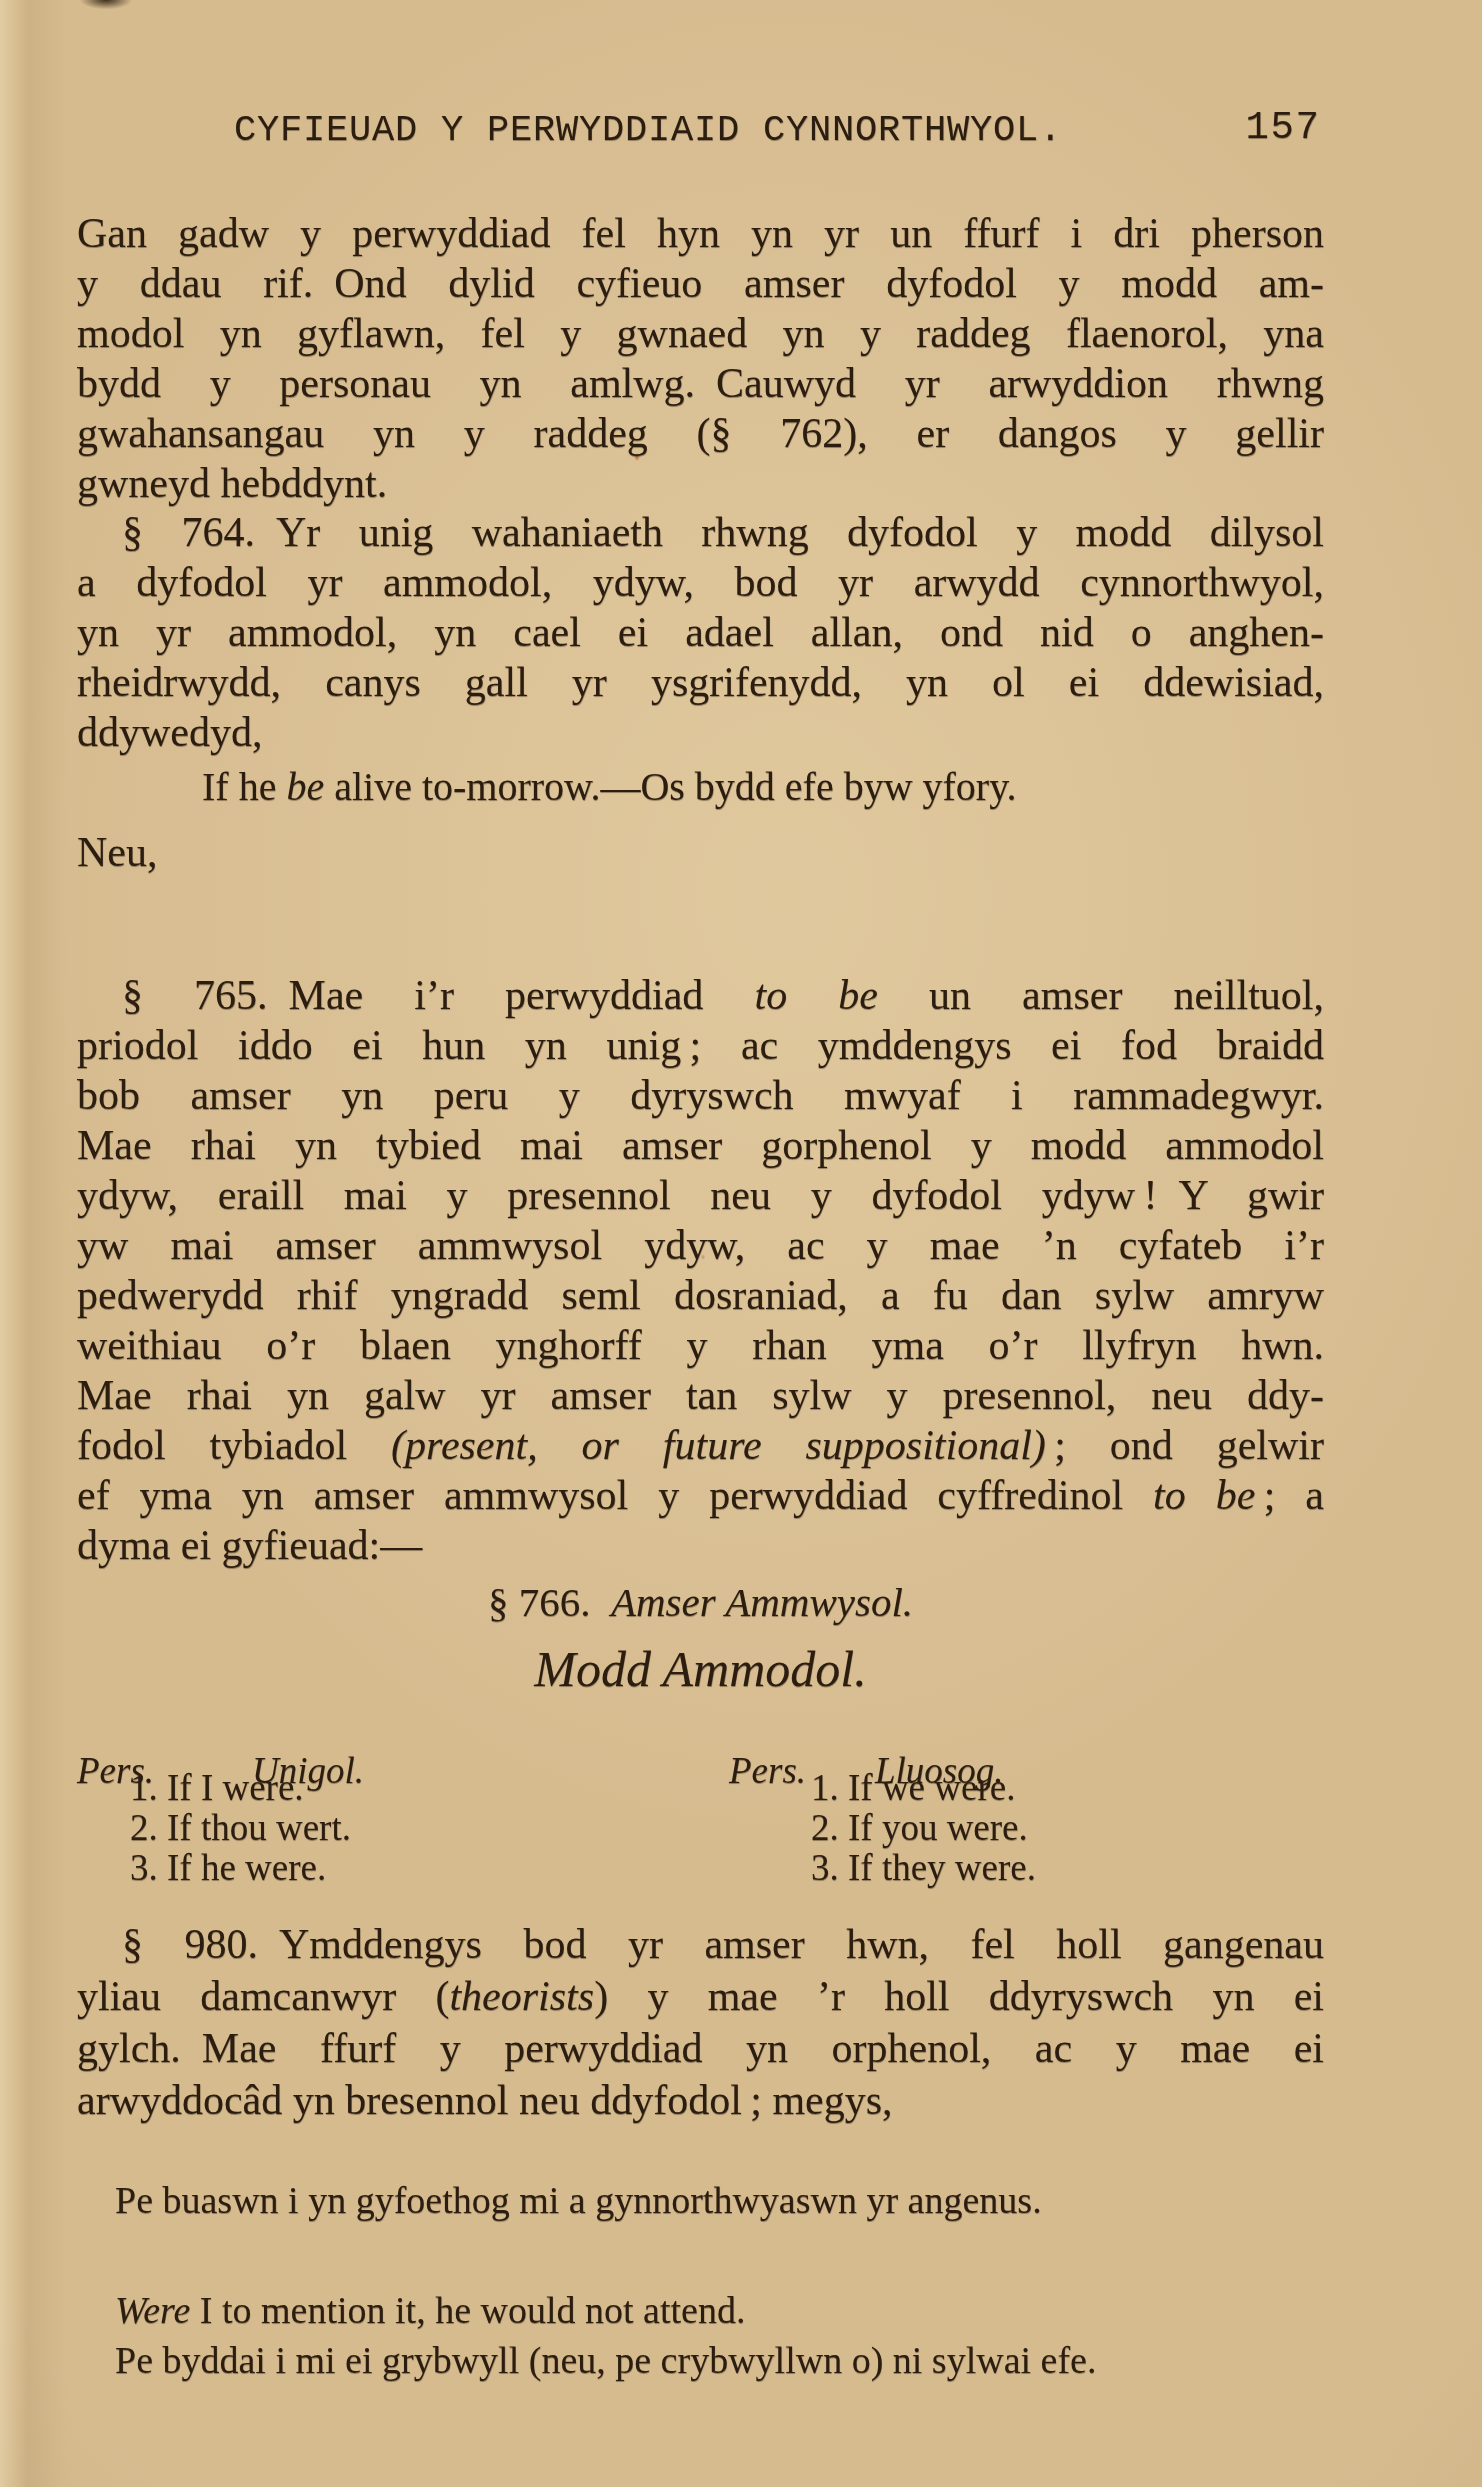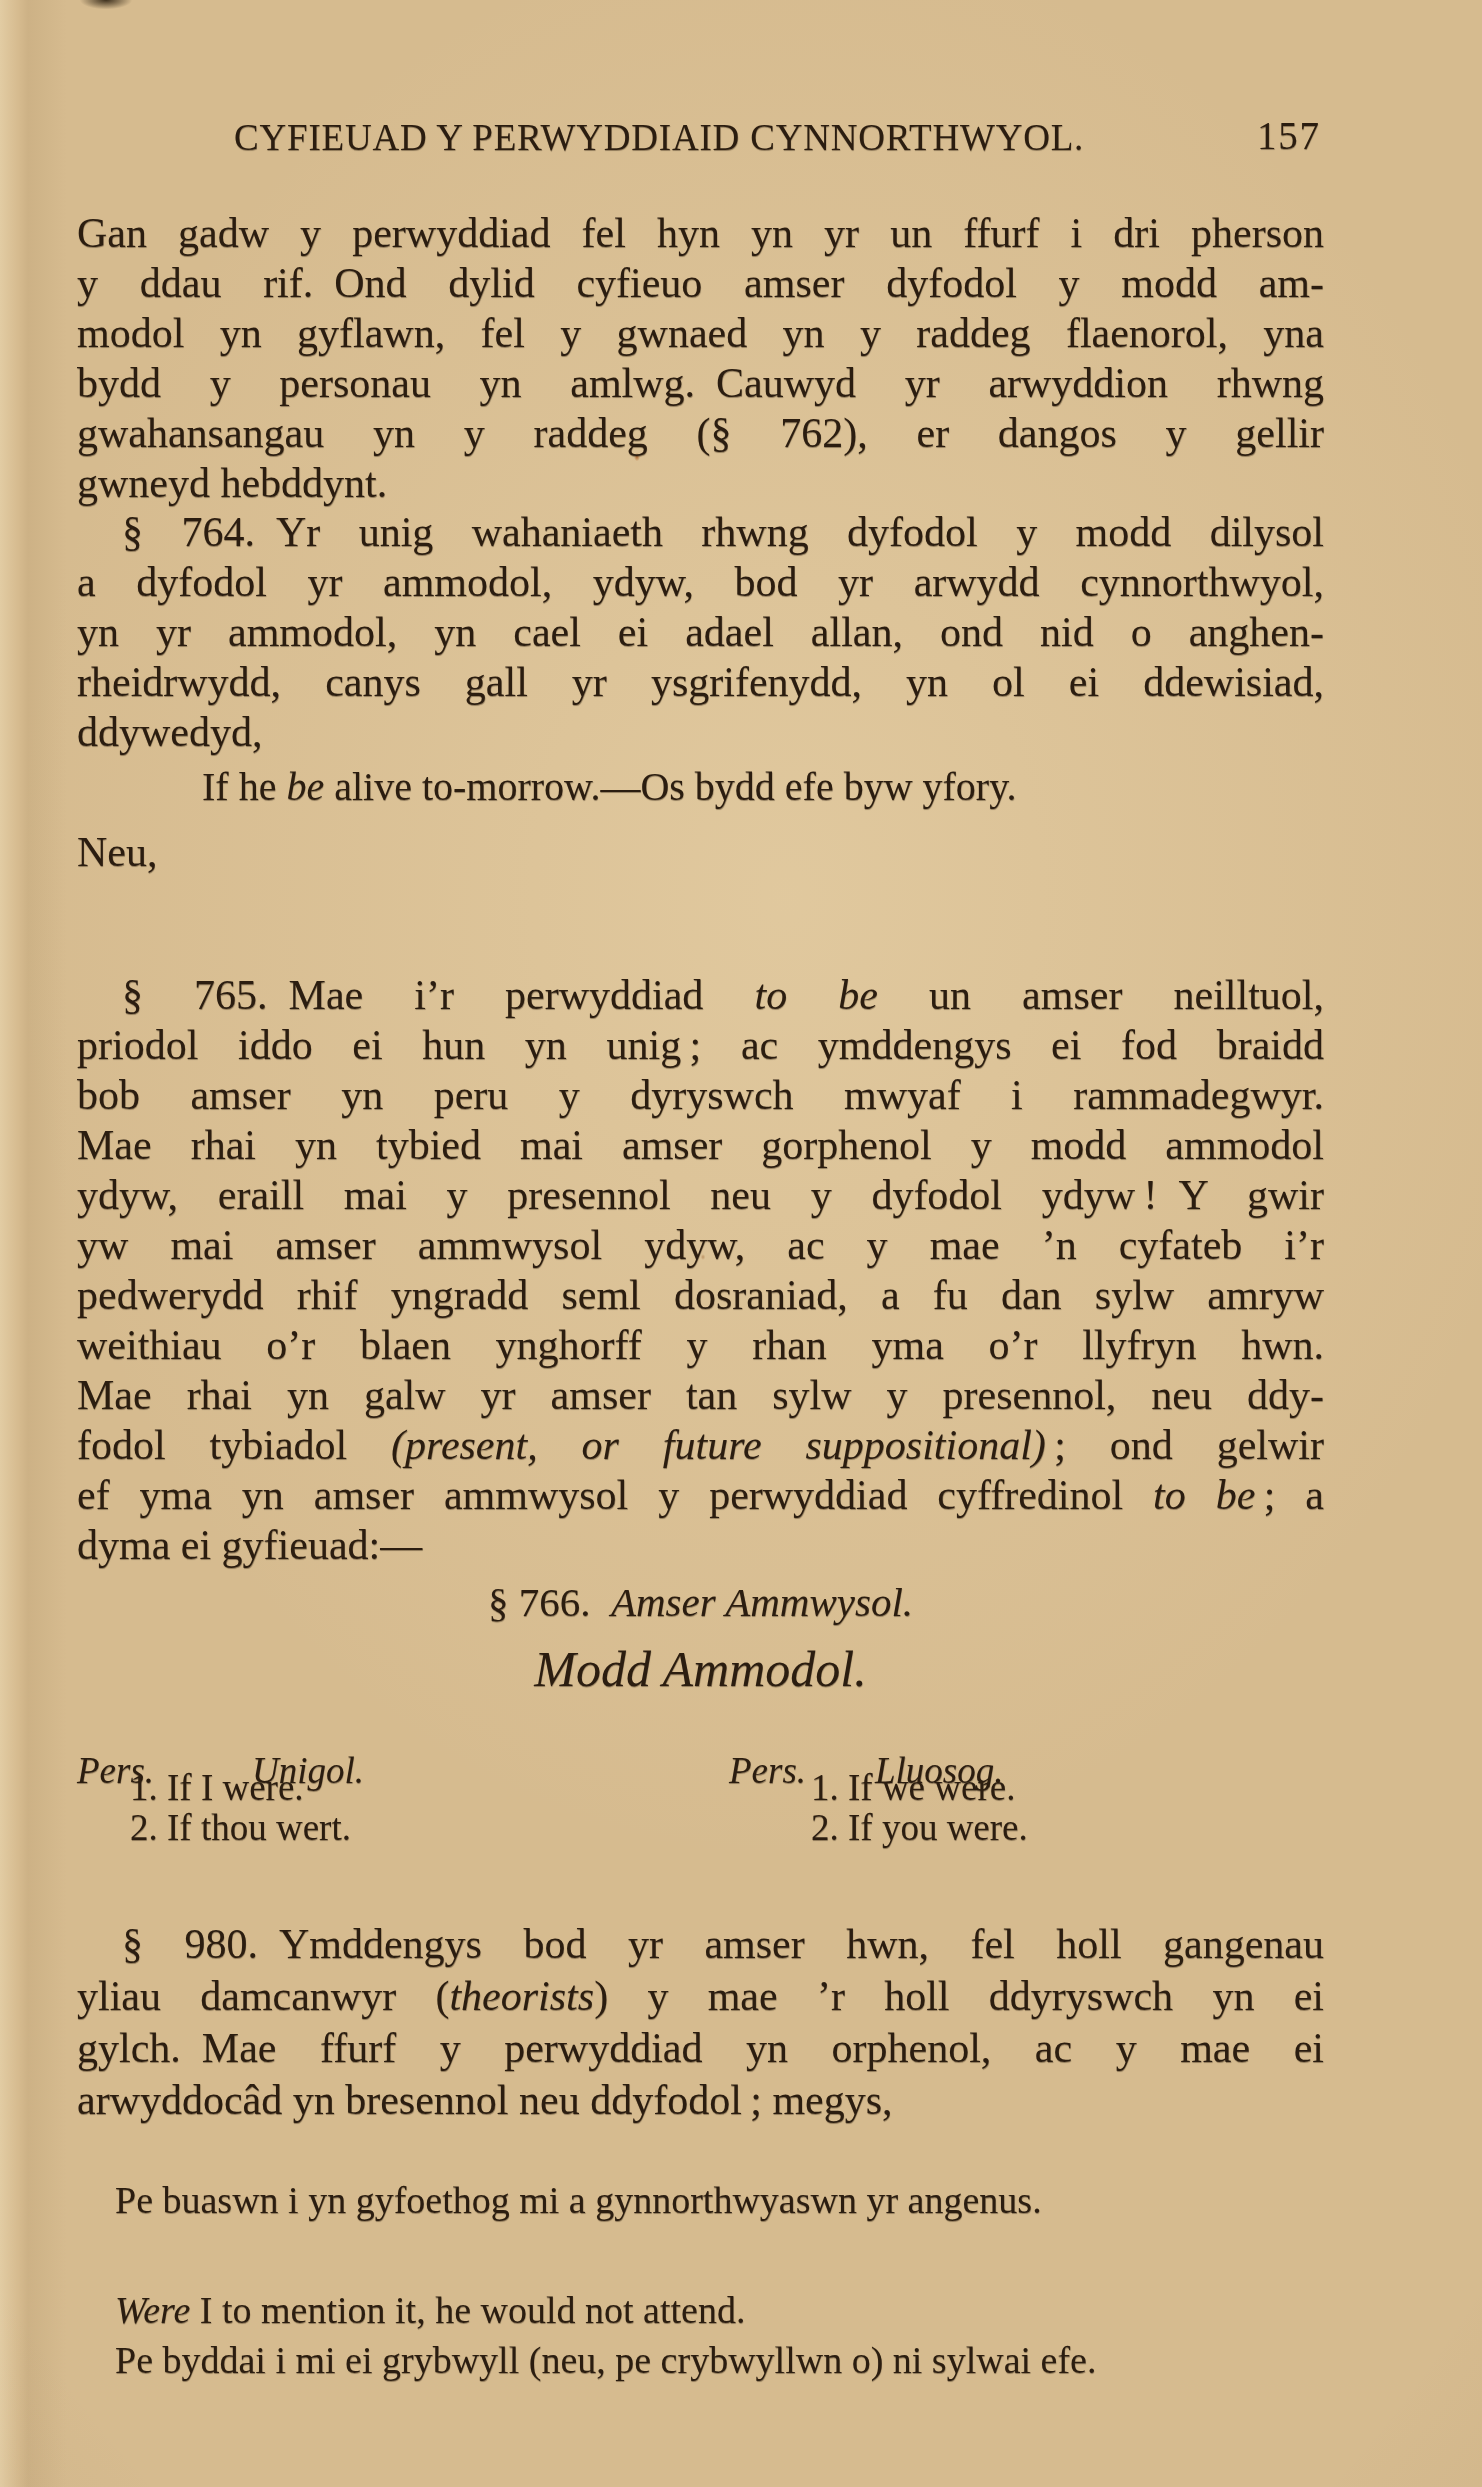--- a/index.html
+++ b/index.html
@@ -14,21 +14,21 @@
       radial-gradient(4.2px 5.8px at 637px 457px, rgba(170,92,34,.85), rgba(170,92,34,0) 72%),
       radial-gradient(3.3px 4.2px at 703px 1257px, rgba(150,90,40,.45), rgba(150,90,40,0) 70%),
       radial-gradient(35px 12.5px at 106px 0px, rgba(35,24,10,.85), rgba(35,24,10,0) 75%),
       linear-gradient(90deg, rgba(236,218,180,.55) 0px, rgba(236,218,180,0) 18.3px, rgba(124,94,52,.10) 28px, rgba(124,94,52,0) 67px),
       radial-gradient(70% 52% at 53% 36%, rgba(241,222,182,.38), rgba(241,222,182,0) 75%),
       radial-gradient(120% 112% at 50% 46%, rgba(0,0,0,0) 58%, rgba(96,70,38,.20) 100%);
   }
   .page *{text-shadow:0.3px 0.5px 0.7px rgba(40,25,10,.40);}
   .block{position:absolute;left:77px;width:1247px;}
 
-  .running-head{top:116px;height:50px;font-size:37px;letter-spacing:0.8px;white-space:nowrap;}
+  .running-head{top:109px;height:50px;font-size:37px;letter-spacing:0.8px;white-space:nowrap;font-family:Liberation Mono, monospace;}
   .running-title{position:absolute;left:157px;top:0;}
   .page-number{position:absolute;right:3.3px;top:-3.3px;font-size:39px;letter-spacing:1.7px;}
 
   .para .line{font-size:42px;line-height:50px;text-align:justify;text-align-last:justify;}
   .para .line:last-child{text-align-last:left;}
   .para.indent .line:first-child{text-indent:45px;}
 
   .example{font-size:40px;line-height:50px;white-space:nowrap;}
   .neu{font-size:42px;line-height:50px;}
 
@@ -112,20 +112,24 @@
 
   <div class="block" style="top:1768px">
     <div class="trow">
       <span class="cell-l">1. If I were.</span>
       <span class="cell-r">1. If we were.</span>
     </div>
     <div class="trow">
       <span class="cell-l">2. If thou wert.</span>
       <span class="cell-r">2. If you were.</span>
     </div>
+    <div class="trow">
+      <span class="cell-l">3. If he were.</span>
+      <span class="cell-r">3. If they were.</span>
+    </div>
   </div>
 
   <div class="block para indent p767" style="top:1918px">
       <div class="line">§ 980. Ymddengys bod yr amser hwn, fel holl gangenau</div>
       <div class="line">yliau damcanwyr (<i>theorists</i>) y mae ’r holl ddyryswch yn ei</div>
       <div class="line">gylch. Mae ffurf y perwyddiad yn orphenol, ac y mae ei</div>
       <div class="line">arwyddocâd yn bresennol neu ddyfodol ; megys,</div>
     </div>
 
   <div class="block exb" style="top:2175px">

